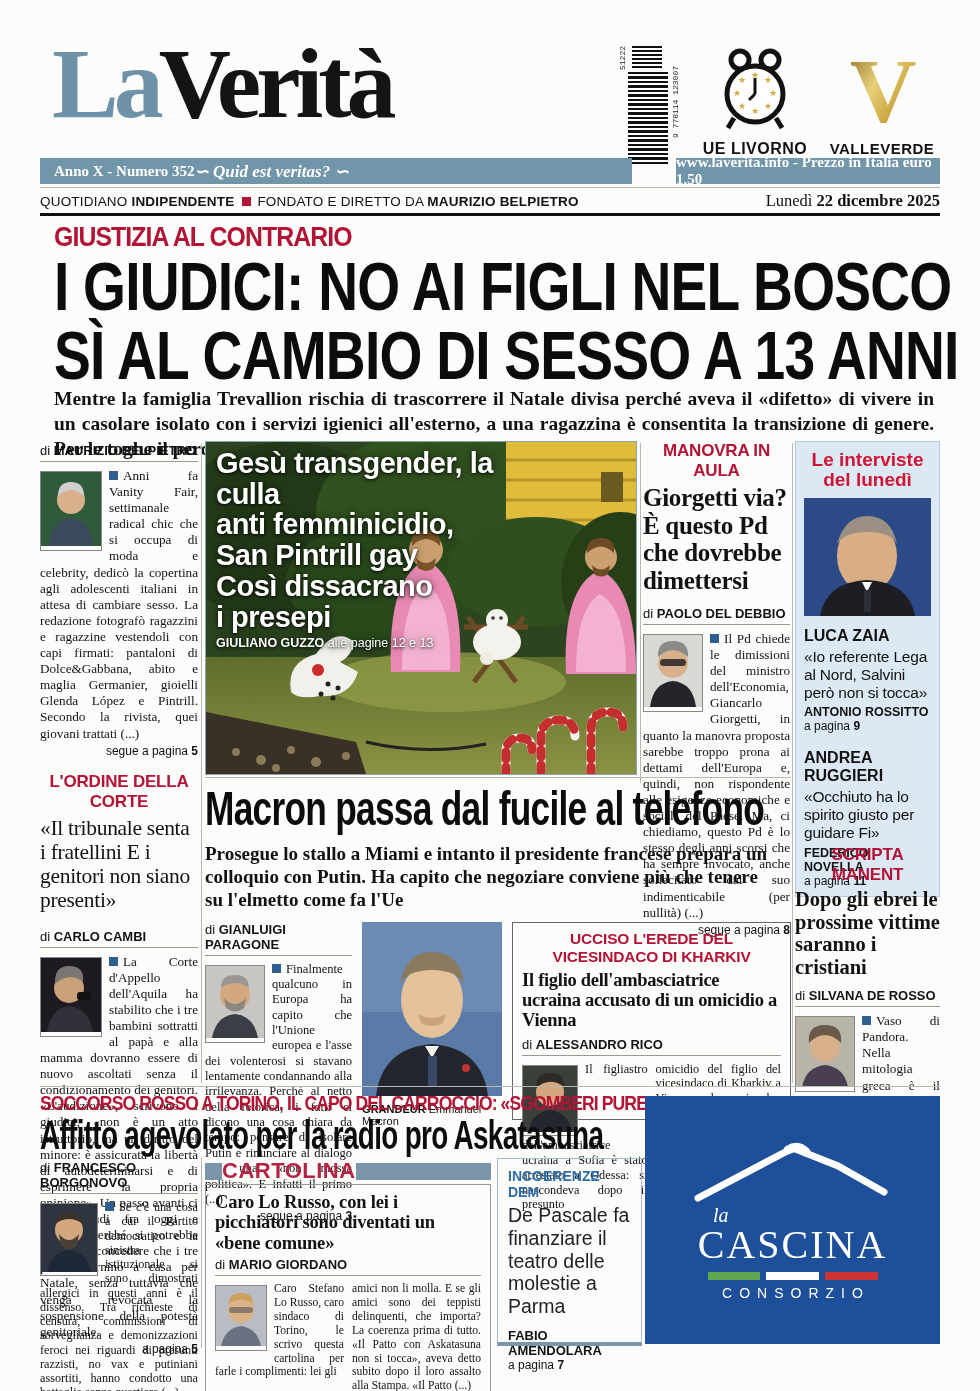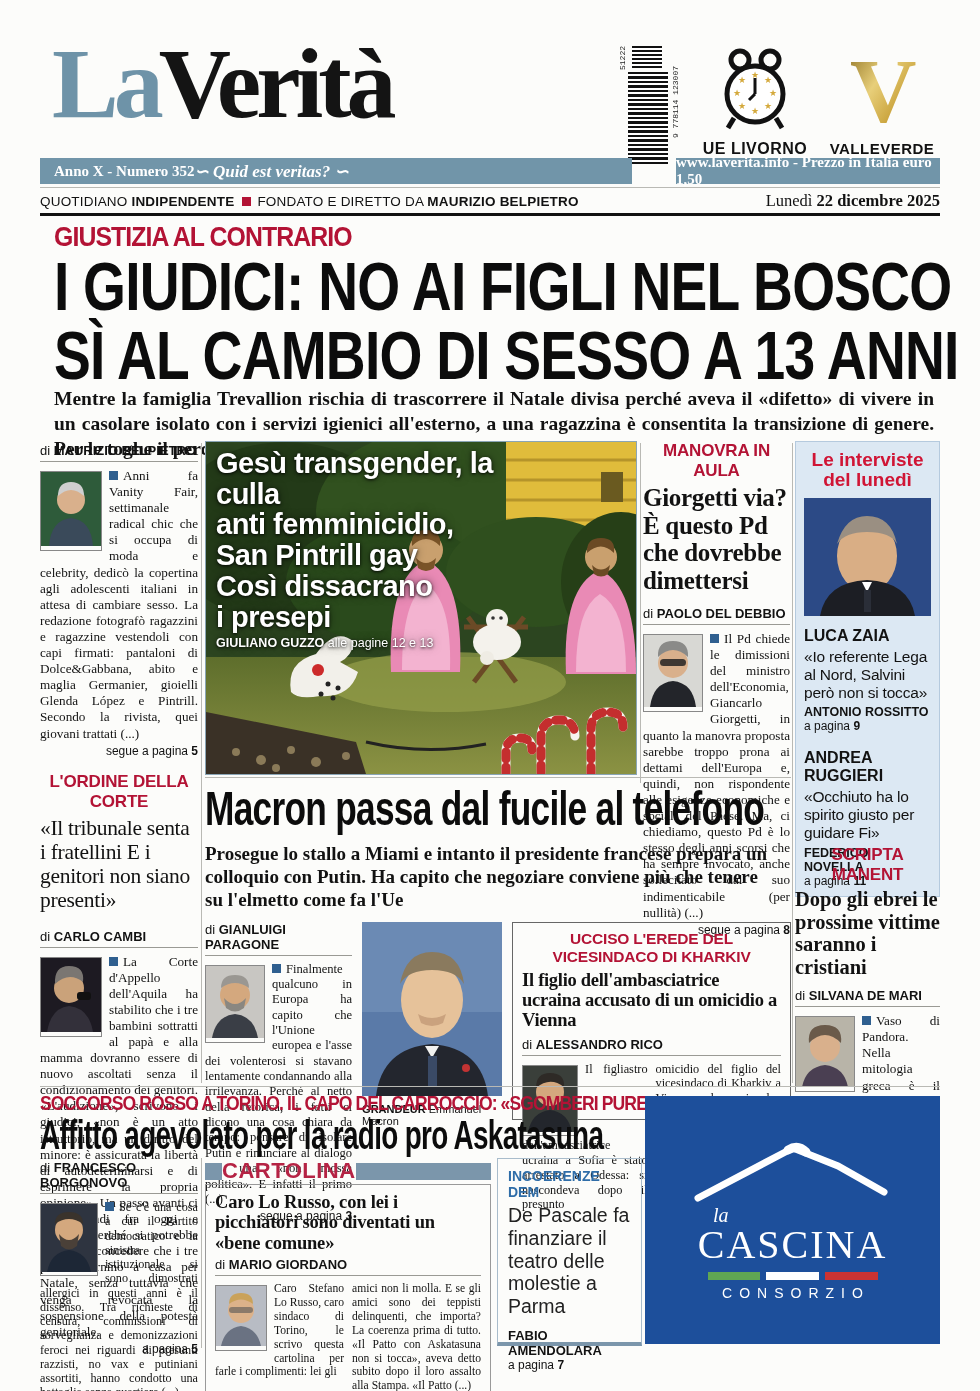--- a/index.html
+++ b/index.html
@@ -389,21 +389,21 @@
     <div class="nm" style="margin-top:16px;">ANDREA RUGGIERI</div>
     <div class="qt">«Occhiuto ha lo spirito giusto per guidare Fi»</div>
     <div class="au">FEDERICO NOVELLA</div>
     <div class="pga"><span>a pagina </span><span class="b">11</span></div>
   </div>
 
   <div class="abs" id="scripta">
     <div class="redlab">SCRIPTA MANENT</div>
     <div class="sTitle serif">Dopo gli ebrei le prossime vittime saranno i cristiani</div>
     <div class="byline">
-      <span>di </span><span class="nm">SILVANA DE MARI</span>
+      <span>di </span><span class="nm">SILVANA DE ROSSO</span>
     </div>
     <div class="body just">
       <span class="phwrap"><svg width="58" height="70" viewBox="0 0 58 70">
             <rect width="58" height="70" fill="#b8b4a8"></rect>
             <circle cx="29" cy="30" r="15" fill="#d9b08c"></circle>
             <path d="M13,26 q16,-16 32,0 q2,-18 -16,-18 q-18,0 -16,18" fill="#6a5a4a"></path>
             <path d="M6,70 Q10,50 29,48 Q48,50 52,70 Z" fill="#4a3f52"></path>
           </svg></span>
       <span class="lead-sq"></span><span>Vaso di Pandora. Nella mitologia greca è il contenitore di tutti i mali del mondo. Una volta che la signora (...)</span>
       <div class="more"><span>segue a pagina </span><span class="pg">17</span></div>

